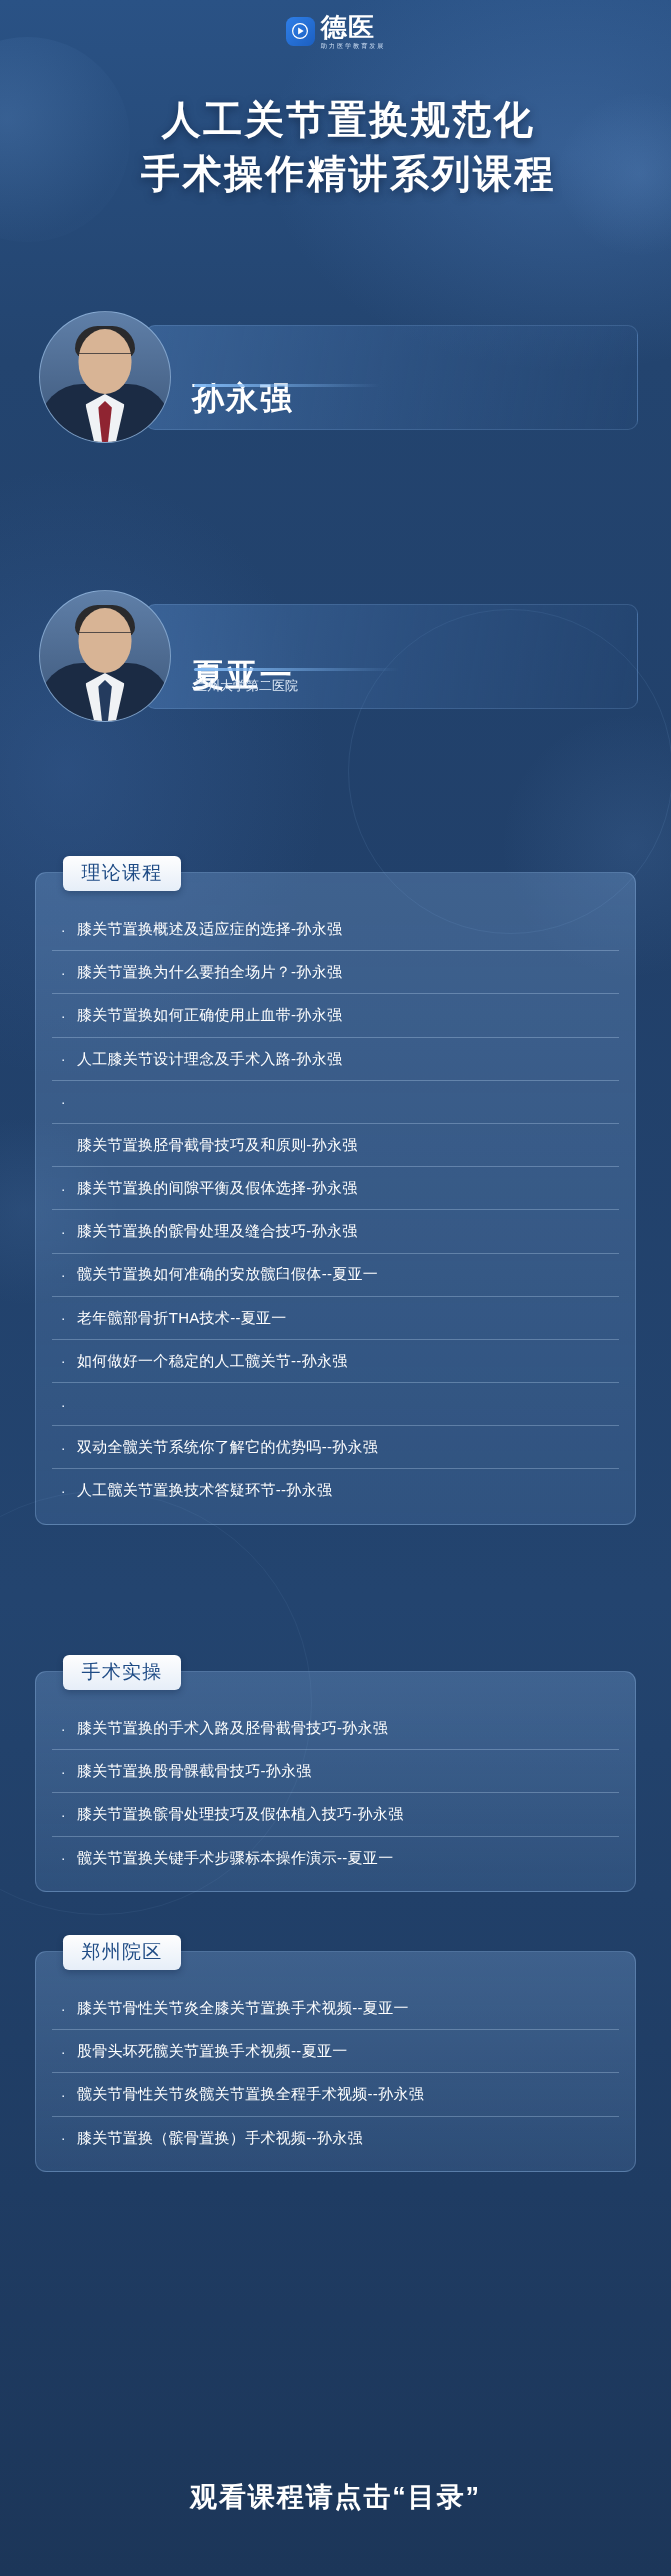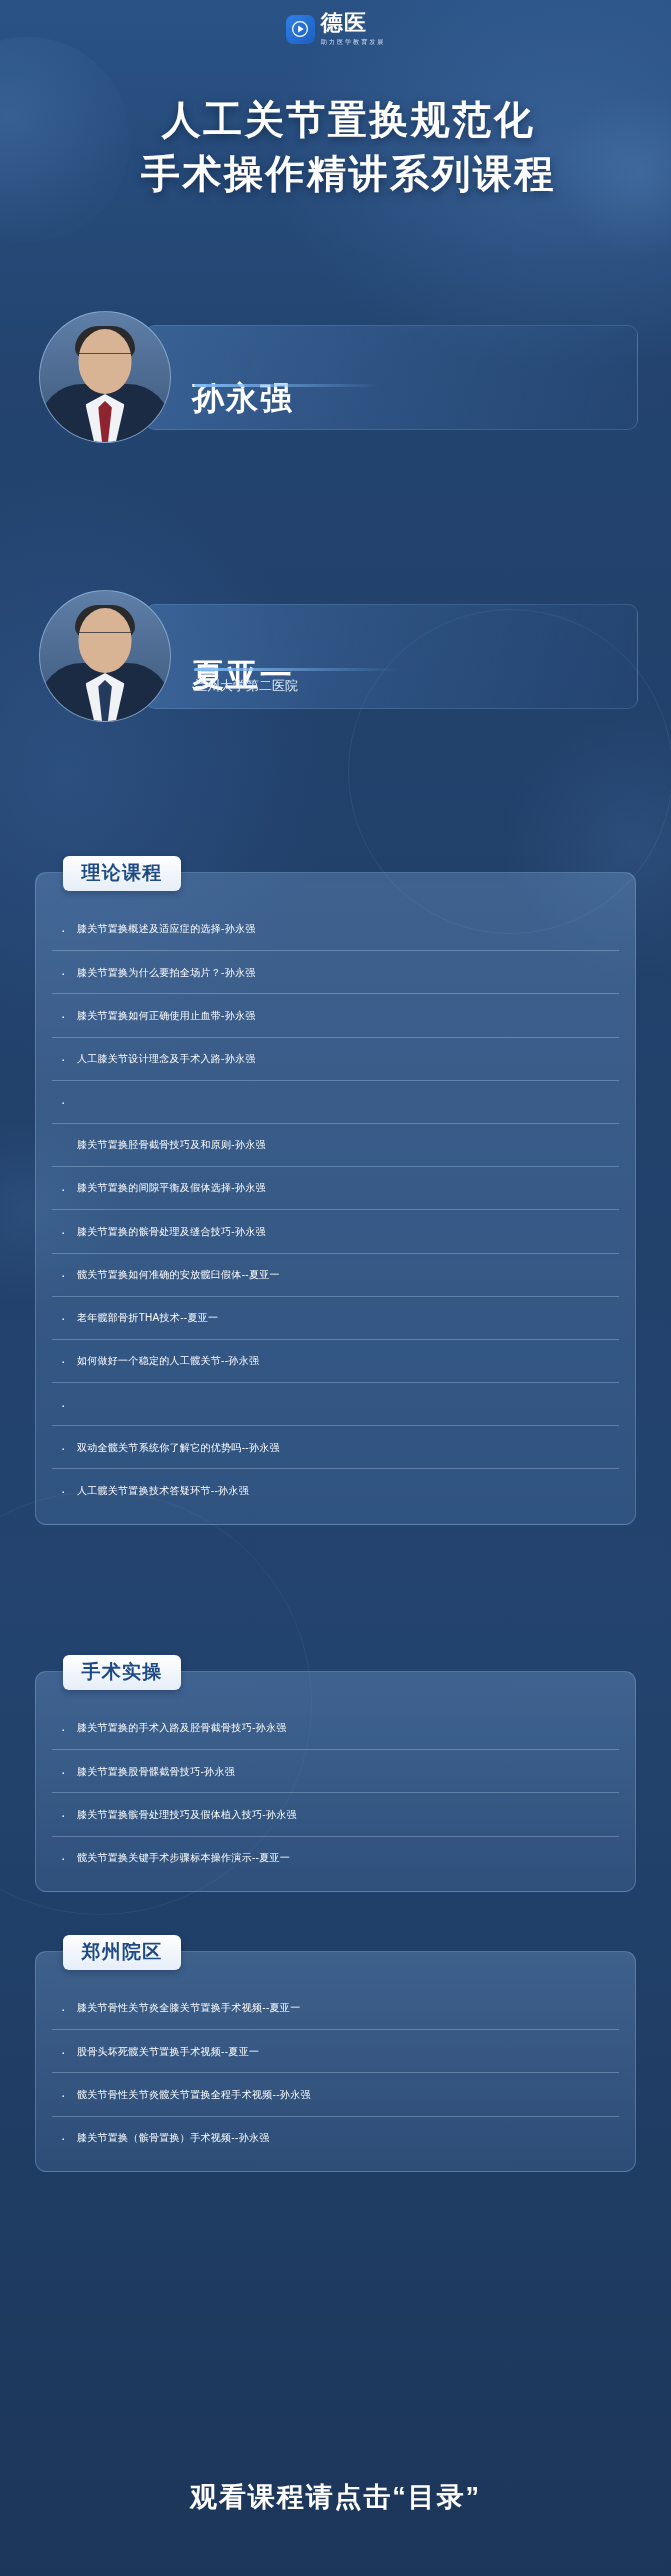--- a/index.html
+++ b/index.html
@@ -50,24 +50,23 @@
   .brand-mark {
     width: 29px; height: 29px;
     border-radius: 7.5px;
     background: linear-gradient(135deg,#2f7fe8,#1c5fc0);
     display: flex; align-items: center; justify-content: center;
   }
   .brand-mark svg { display:block; }
   .brand-text { display: flex; flex-direction: column; line-height: 1; }
   .brand-name {
     color: #ffffff;
-    font-size: 22px;
+    font-size: 26px;
     font-weight: bold;
     letter-spacing: 1.2px;
-    font-family: Liberation Mono, monospace;
   }
   .brand-sub {
     color: #cfe0f5;
     font-size: 6.2px;
     letter-spacing: 1.9px;
     margin-top: 3.1px;
   }
 
   
   .title-wrap {
@@ -217,21 +216,21 @@
     left: 27px;
     top: -17.4px;
     height: 35px;
     padding: 0 18.6px;
     display: flex;
     align-items: center;
     border-radius: 6.2px;
     background: linear-gradient(180deg,#fefefe,#e6eef8);
     color: #1e4b85;
     font-size: 19px;
-    font-weight: bold;
+    font-weight: normal;
     letter-spacing: 1.2px;
     box-shadow: 0 2.5px 6.2px rgba(10,30,60,0.30);
   }
   .sec-body {
     padding: 35px 16px 12.4px 16px;
   }
   .course-row {
     display: flex;
     align-items: center;
     min-height: 31px;
@@ -243,21 +242,21 @@
     flex: 0 0 auto;
     width: 8.7px;
     color: #eaf3ff;
     font-size: 15px;
     line-height: 1;
     margin-right: 7.5px;
   }
   .bullet.hidden { visibility: hidden; }
   .course-text {
     color: #ffffff;
-    font-size: 10px;
+    font-size: 15px;
     letter-spacing: 0.3px;
     line-height: 1.35;
   }
 
   
   .footer {
     position: absolute;
     left: 0;
     width: 671px;
     text-align: center;

